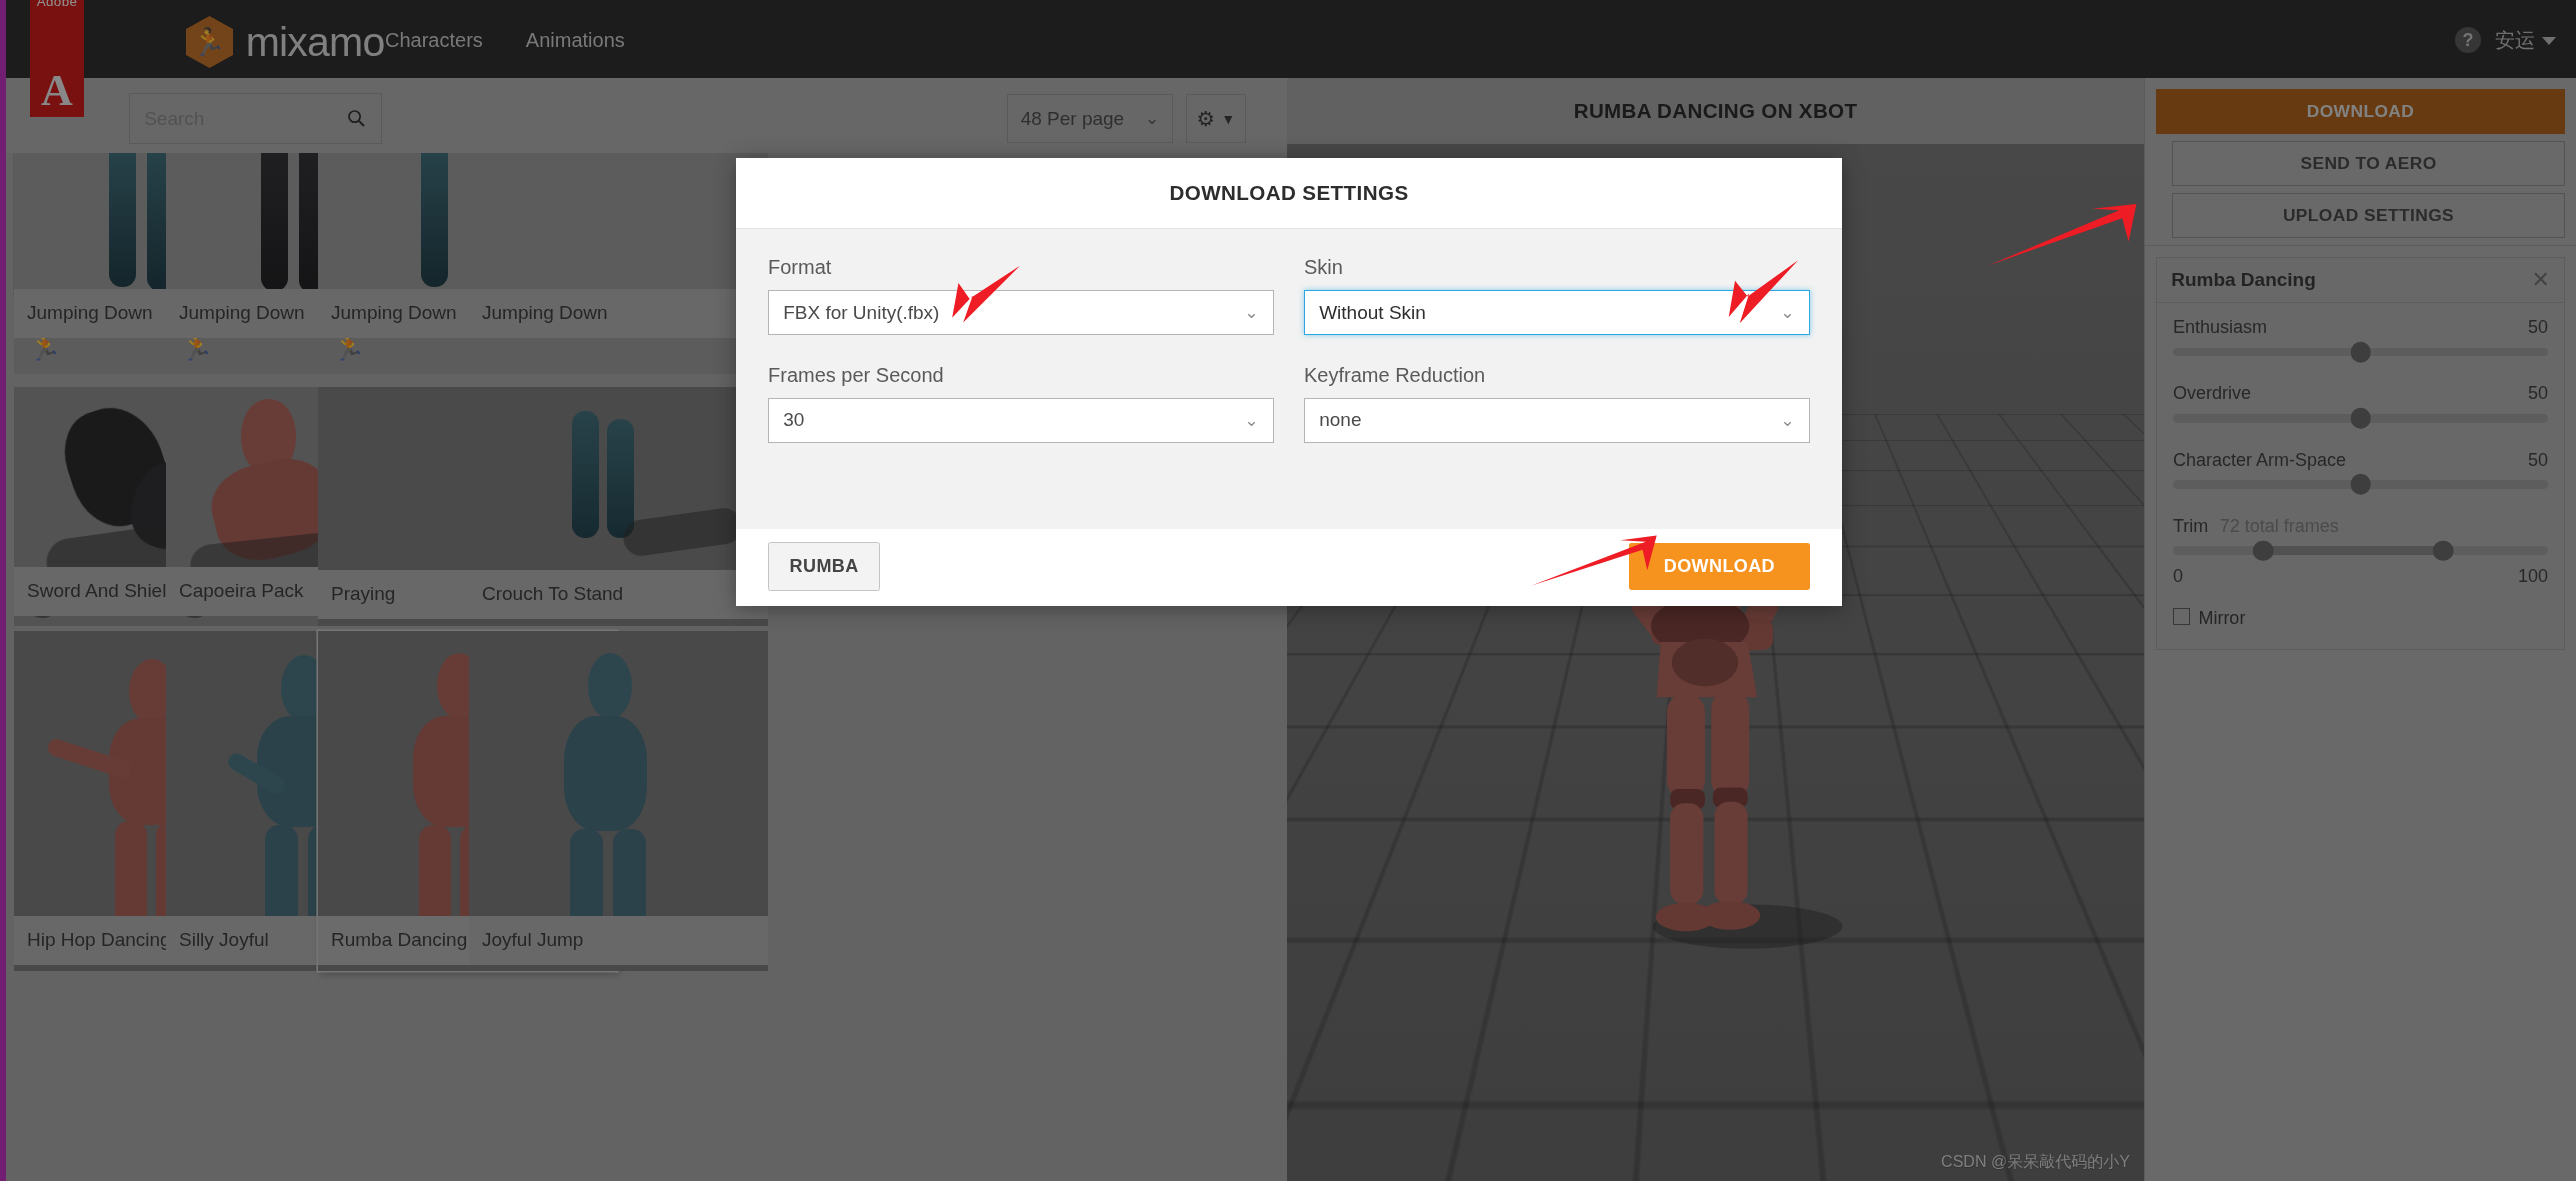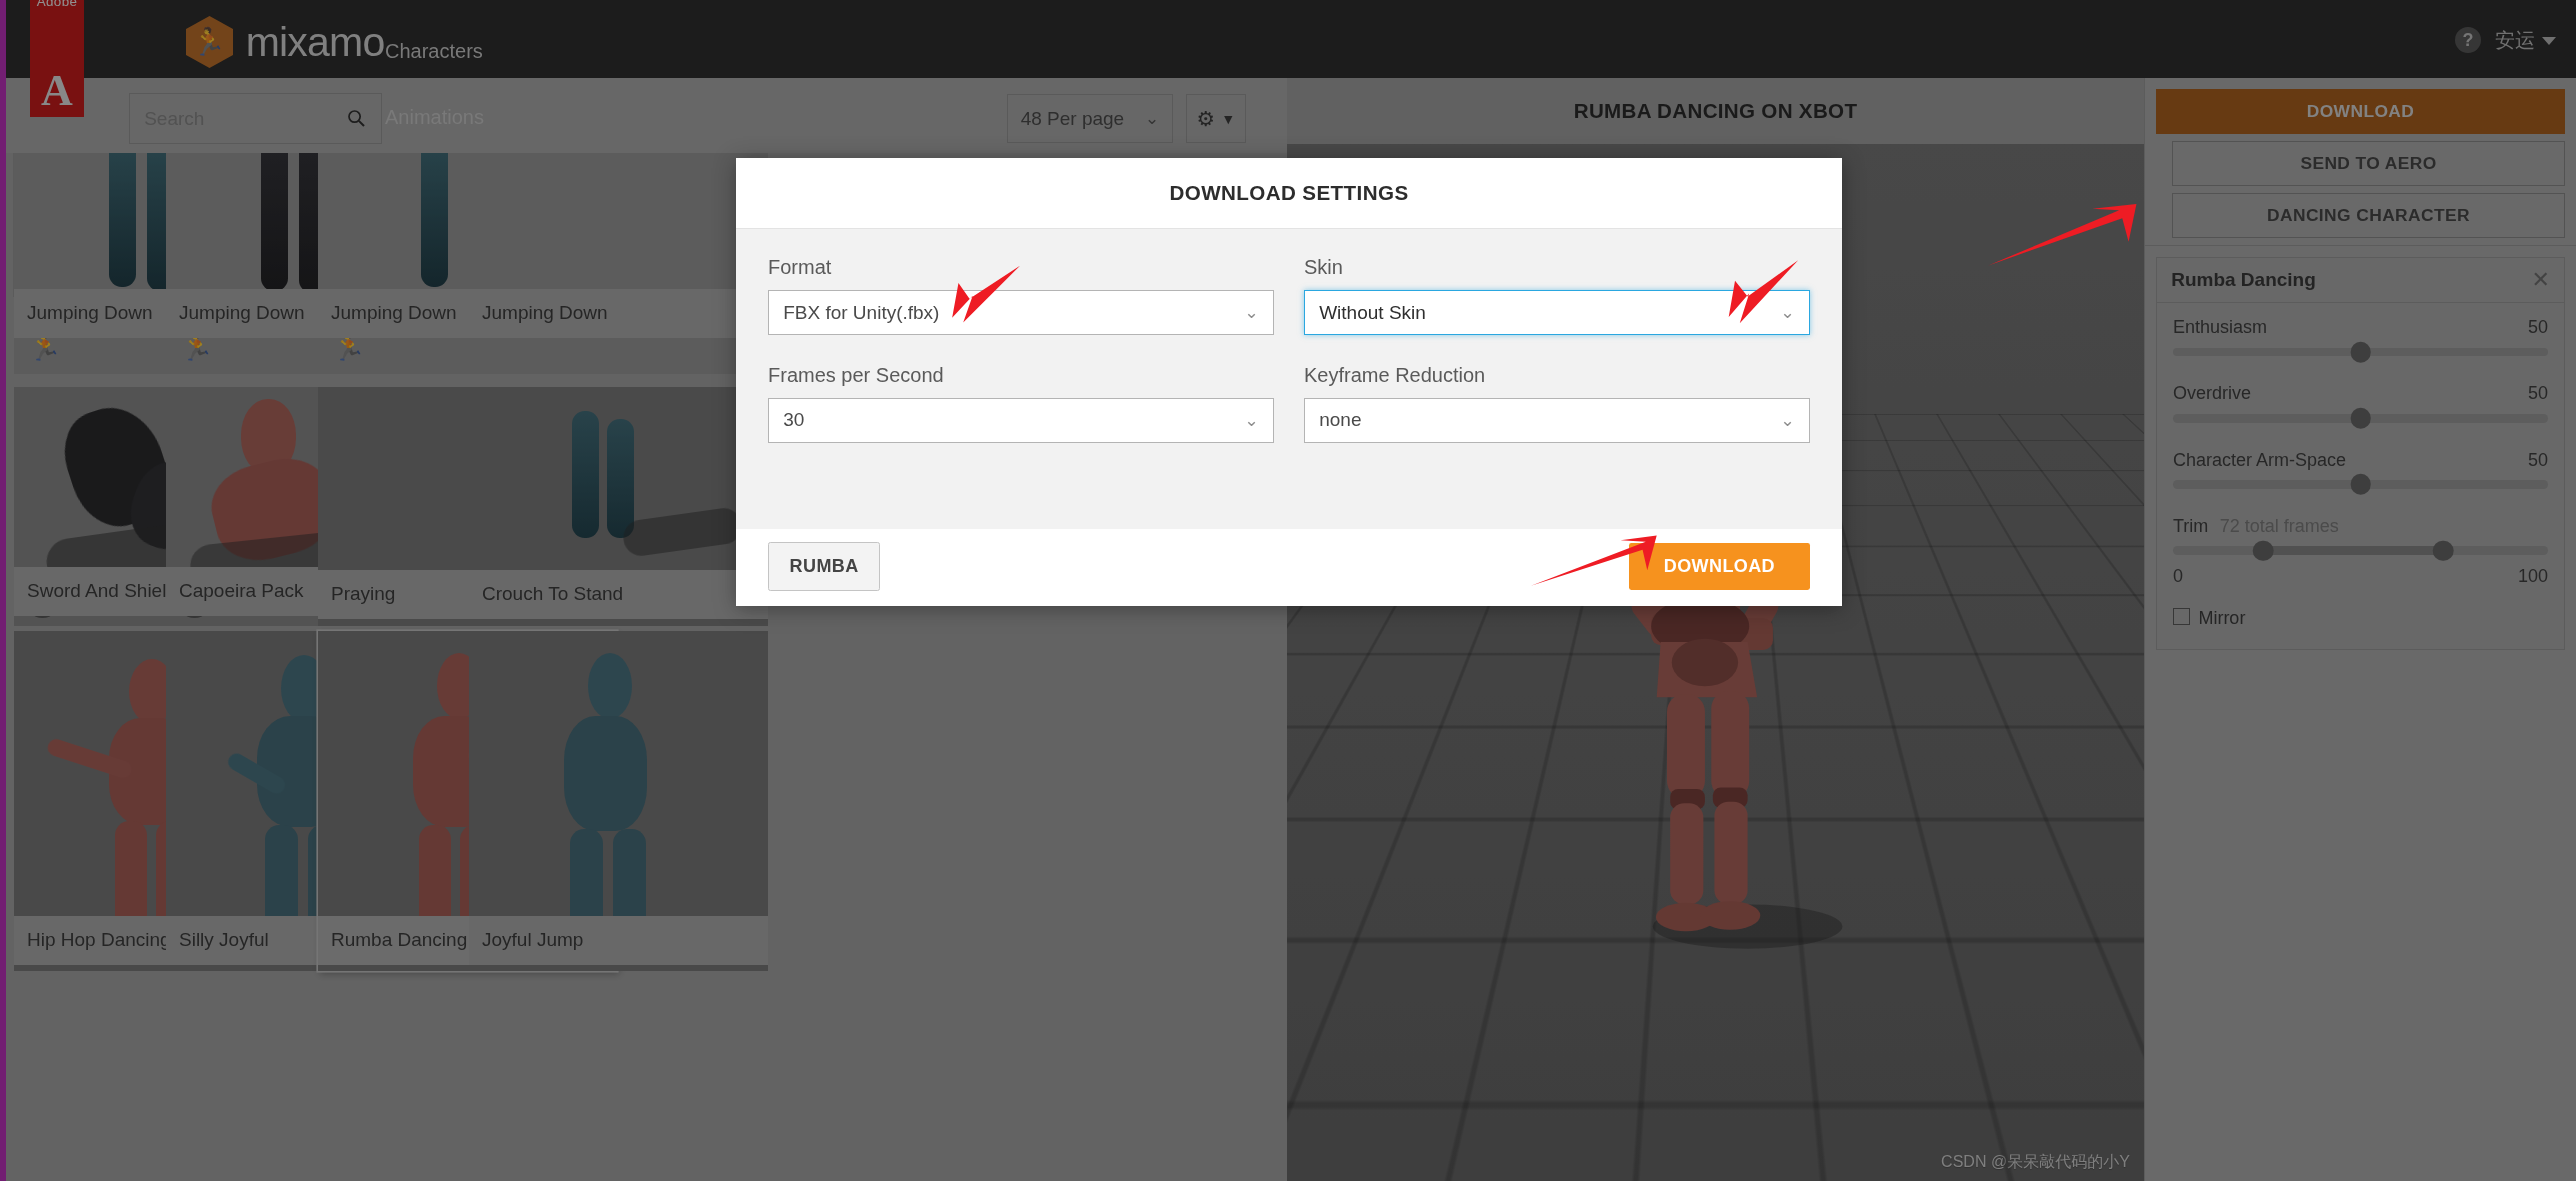--- a/index.html
+++ b/index.html
@@ -34,21 +34,21 @@
     position: absolute; left: 186px; top: 16px;
     display: flex; align-items: center; gap: 12.7px;
   }
   .hexlogo {
     width: 47px; height: 52px; background: #b5651d;
     clip-path: polygon(50% 0%, 100% 25%, 100% 75%, 50% 100%, 0% 75%, 0% 25%);
     display: flex; align-items: center; justify-content: center;
     font-size: 27px; color: #1a1a1a; line-height: 1;
   }
   .mixamo-word { font-size: 41px; color: #cccccc; letter-spacing: -0.8px; line-height: 1; }
-  .nav-links { position: absolute; left: 385px; top: 40px; display: flex; gap: 43px; flex-direction: column; }
+  .nav-links { position: absolute; left: 385px; top: 29px; display: flex; gap: 43px; }
   .nav-links a { color: #bfbfbf; font-size: 20px; text-decoration: none; }
   .help-icon {
     position: absolute; right: 95px; top: 27px; width: 26px; height: 26px;
     border-radius: 50%; background: #4d4d4d; color: #b8b8b8;
     font-size: 18px; font-weight: bold; display: flex;
     align-items: center; justify-content: center;
   }
   .user-menu {
     position: absolute; right: 20px; top: 27px; display: flex;
     align-items: center; gap: 7.1px; color: #b0b0b0; font-size: 20px;
@@ -446,21 +446,21 @@
         <ellipse cx="228" cy="676" rx="38" ry="18" fill="#9c5148"></ellipse>
       </svg>
     </div>
     <div class="watermark">CSDN @呆呆敲代码的小Y</div>
   </div>
 
   <div class="rightpanel">
     <div class="rp-btns">
       <div class="rp-btn primary">DOWNLOAD</div>
       <div class="rp-btn ghost">SEND TO AERO</div>
-      <div class="rp-btn ghost">DANCING CHARACTER</div>
+      <div class="rp-btn ghost">UPLOAD SETTINGS</div>
     </div>
     <div class="rp-sep"></div>
 
     <div class="rp-card">
       <div class="rp-card-head">
         <span class="t">Rumba Dancing</span>
         <span class="x">✕</span>
       </div>
       <div class="rp-body">
 

